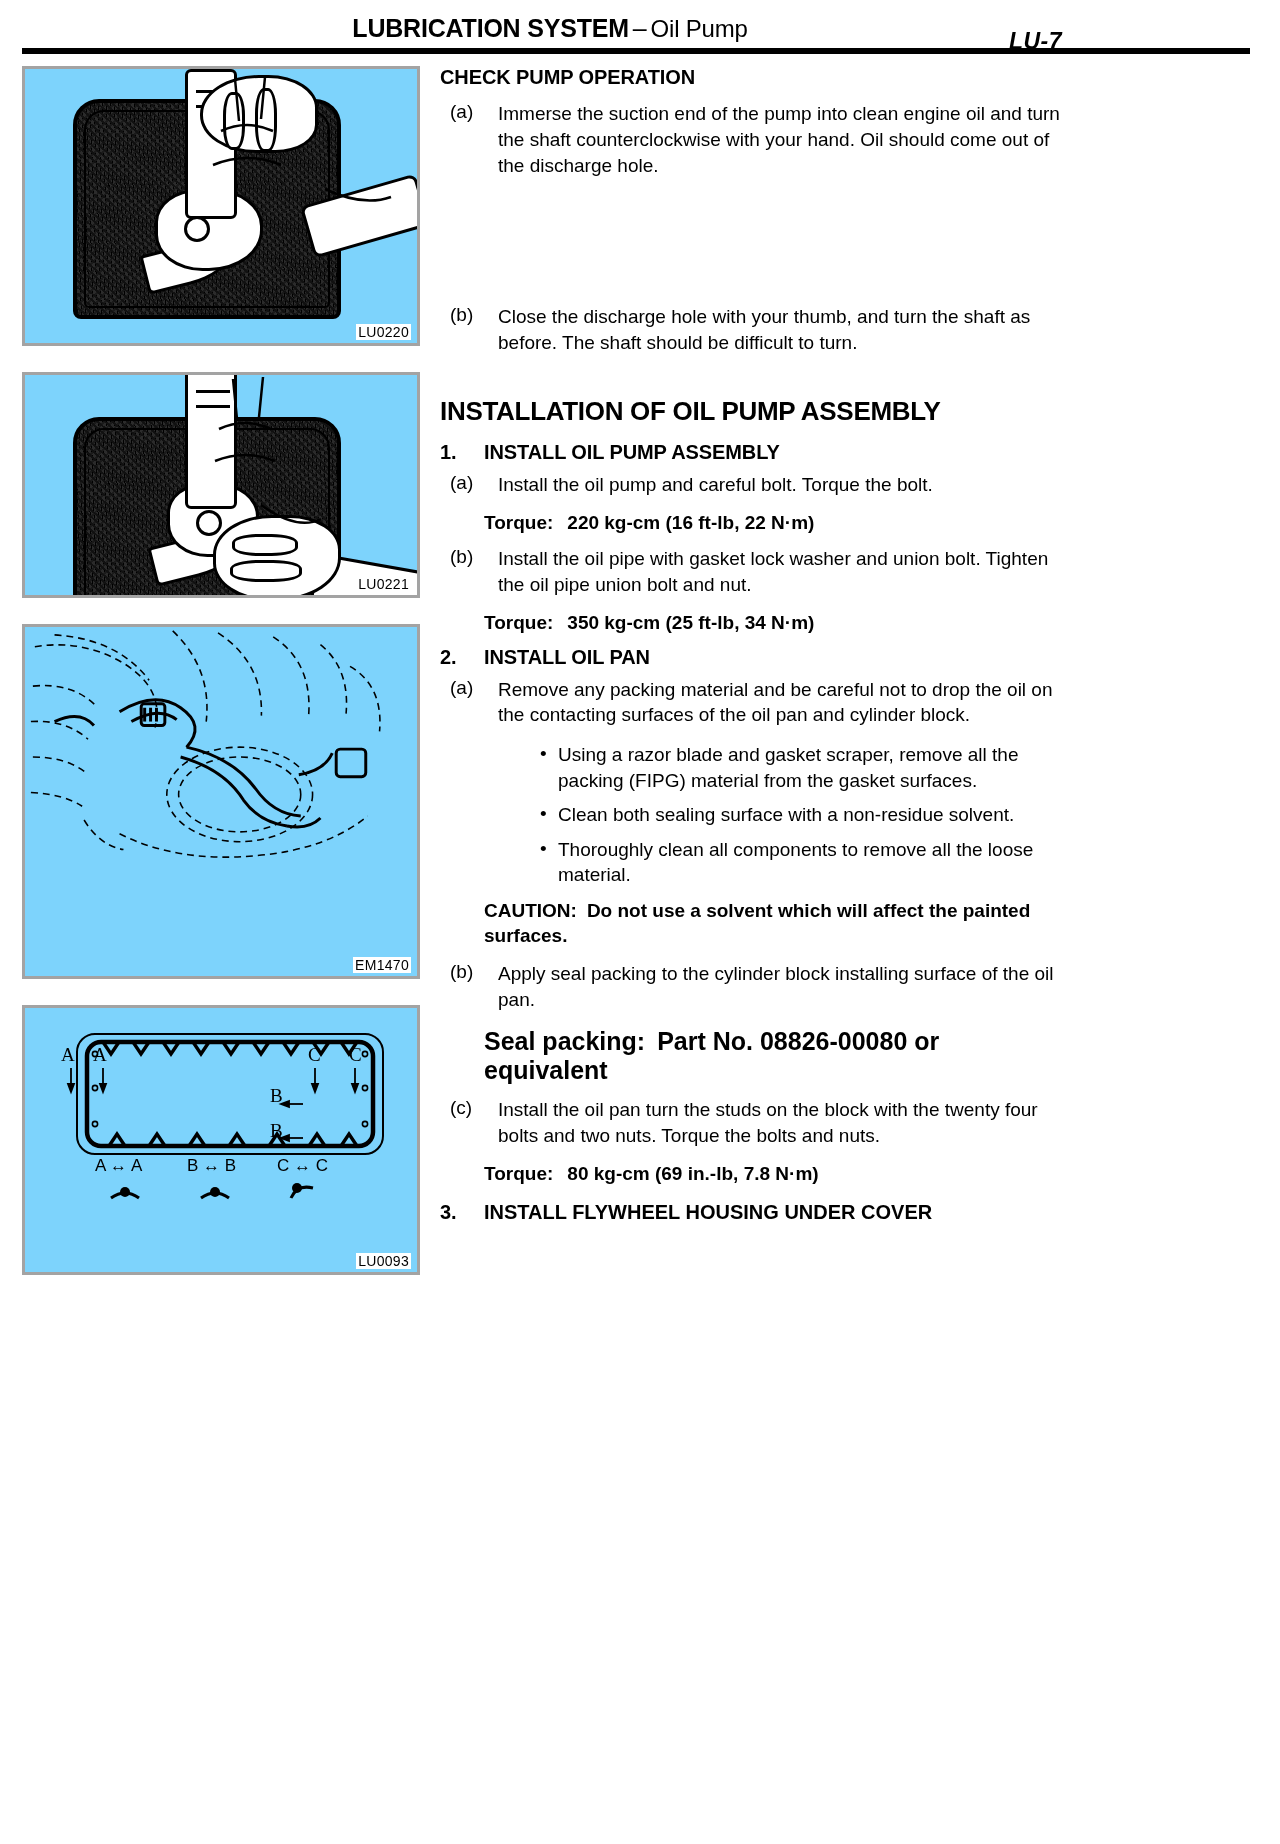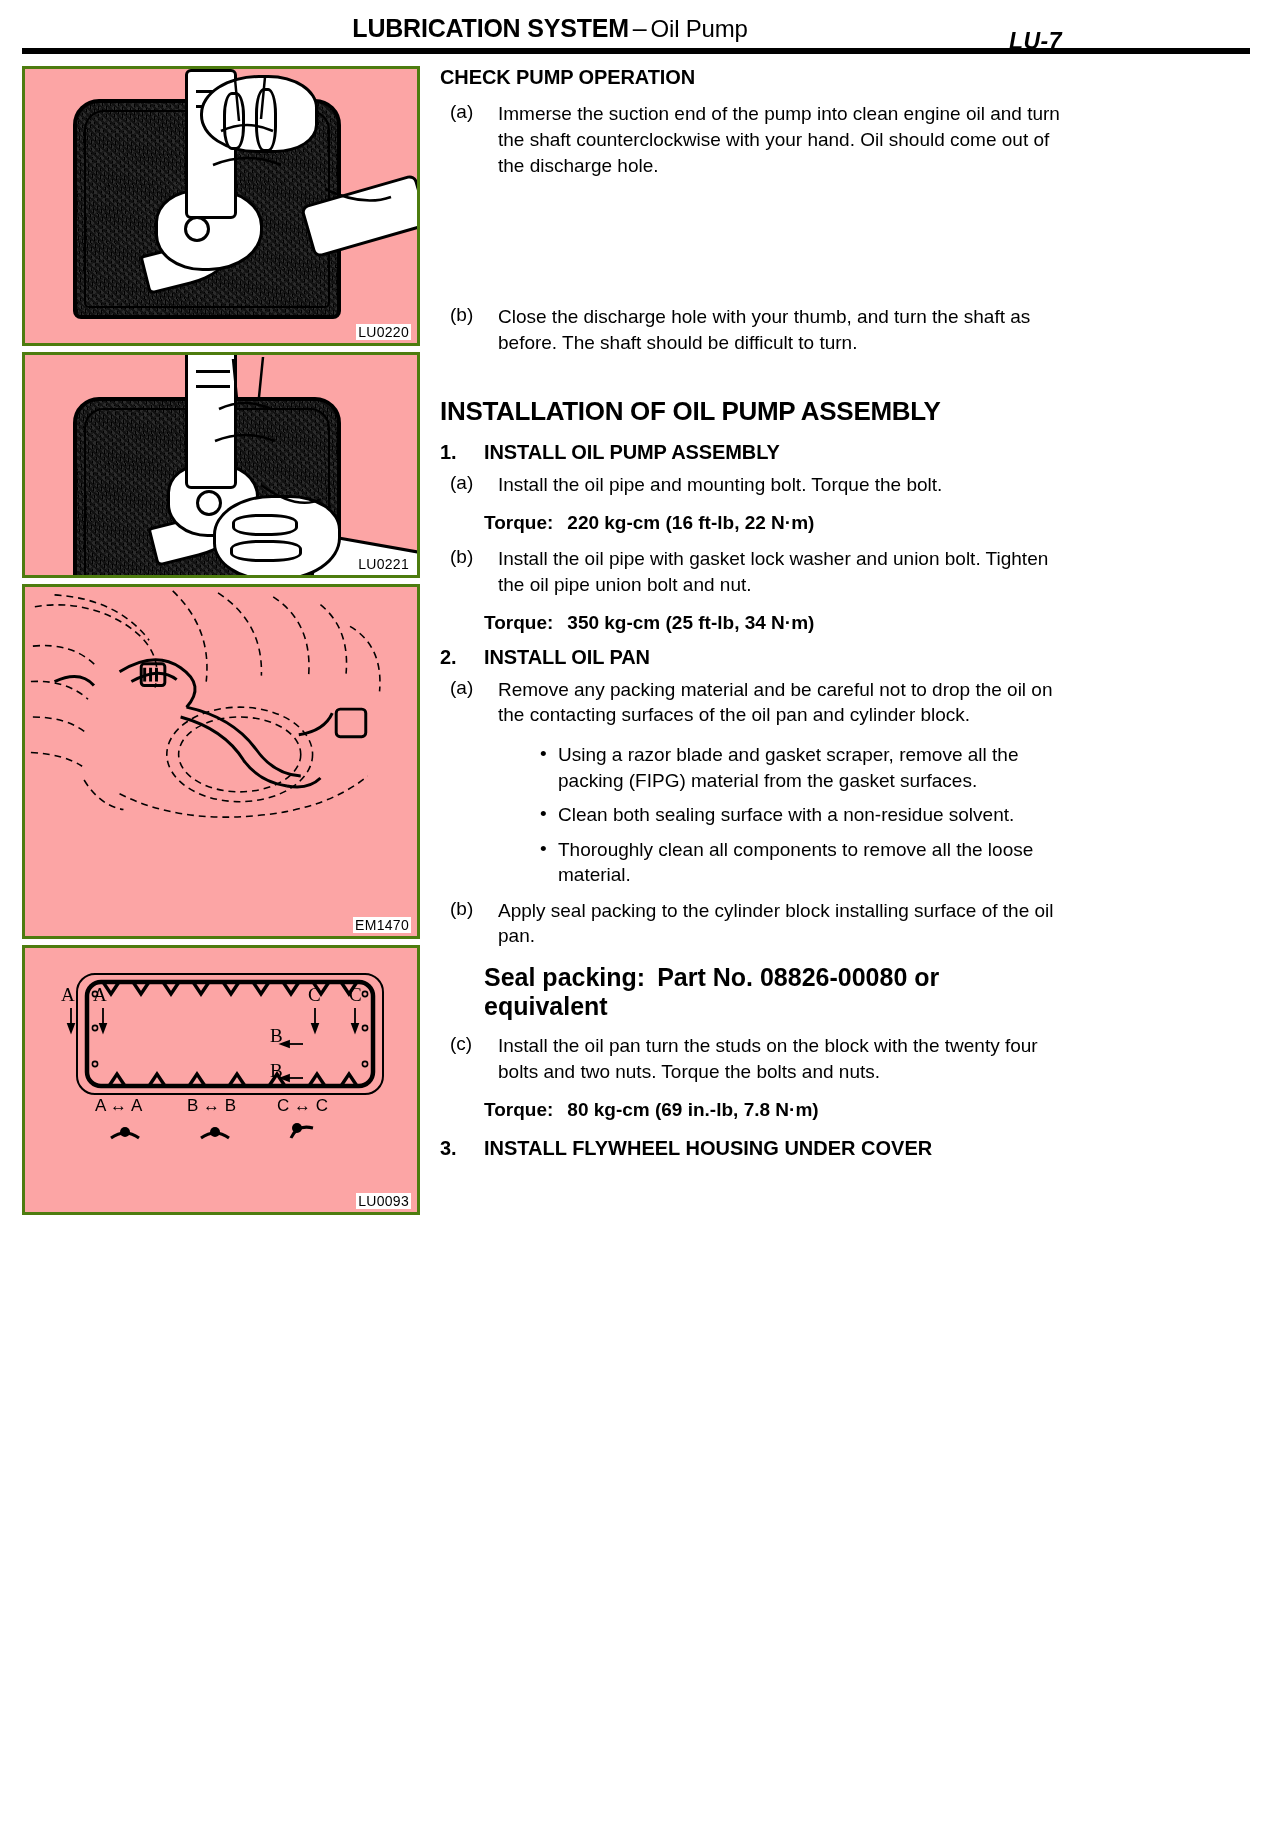--- a/index.html
+++ b/index.html
@@ -51,24 +51,24 @@
     left: 22px; top: 66px; width: 398px;
   }
   .right-col {
     position: absolute;
     left: 440px; top: 66px; width: 620px;
   }
 
   
   .figure {
     position: relative;
-    border: 3px solid #4d7c0f;
-    background: #fca5a5;
+    border: 3px solid #a3a3a3;
+    background: #7dd3fc;
     overflow: hidden;
-    margin-bottom: 6px;
+    margin-bottom: 26px;
   }
   .fig-code {
     position: absolute;
     right: 6px; bottom: 3px;
     font-size: 14px;
     letter-spacing: 0.3px;
     background: #fff;
     padding: 0 2px;
     z-index: 40;
   }
@@ -479,21 +479,21 @@
 
   <h1 class="sec-title">INSTALLATION OF OIL PUMP ASSEMBLY</h1>
 
   <div class="num-head">
     <span class="n">1.</span>
     <span class="t">INSTALL OIL PUMP ASSEMBLY</span>
   </div>
 
   <div class="step">
     <div class="lbl">(a)</div>
-    <div class="body">Install the oil pipe and mounting bolt. Torque the bolt.</div>
+    <div class="body">Install the oil pump and careful bolt. Torque the bolt.</div>
   </div>
 
   <div class="torque">
     <span>Torque:</span><span class="val">220 kg-cm (16 ft-lb, 22 N·m)</span>
   </div>
 
   <div class="step">
     <div class="lbl">(b)</div>
     <div class="body">Install the oil pipe with gasket lock washer and union bolt. Tighten the oil pipe union bolt and nut.</div>
   </div>
@@ -511,20 +511,23 @@
     <div class="lbl">(a)</div>
     <div class="body">Remove any packing material and be careful not to drop the oil on the contacting surfaces of the oil pan and cylinder block.</div>
   </div>
 
   <ul class="bullets">
     <li>Using a razor blade and gasket scraper, remove all the packing (FIPG) material from the gasket surfaces.</li>
     <li>Clean both sealing surface with a non-residue solvent.</li>
     <li>Thoroughly clean all components to remove all the loose material.</li>
   </ul>
 
+  <div class="caution">
+    <span class="kw">CAUTION:</span><span>Do not use a solvent which will affect the painted surfaces.</span>
+  </div>
 
   <div class="step">
     <div class="lbl">(b)</div>
     <div class="body">Apply seal packing to the cylinder block installing surface of the oil pan.</div>
   </div>
 
   <div class="sealpack">
     <span>Seal packing:</span><span class="val">Part No. 08826-00080 or equivalent</span>
   </div>
 

